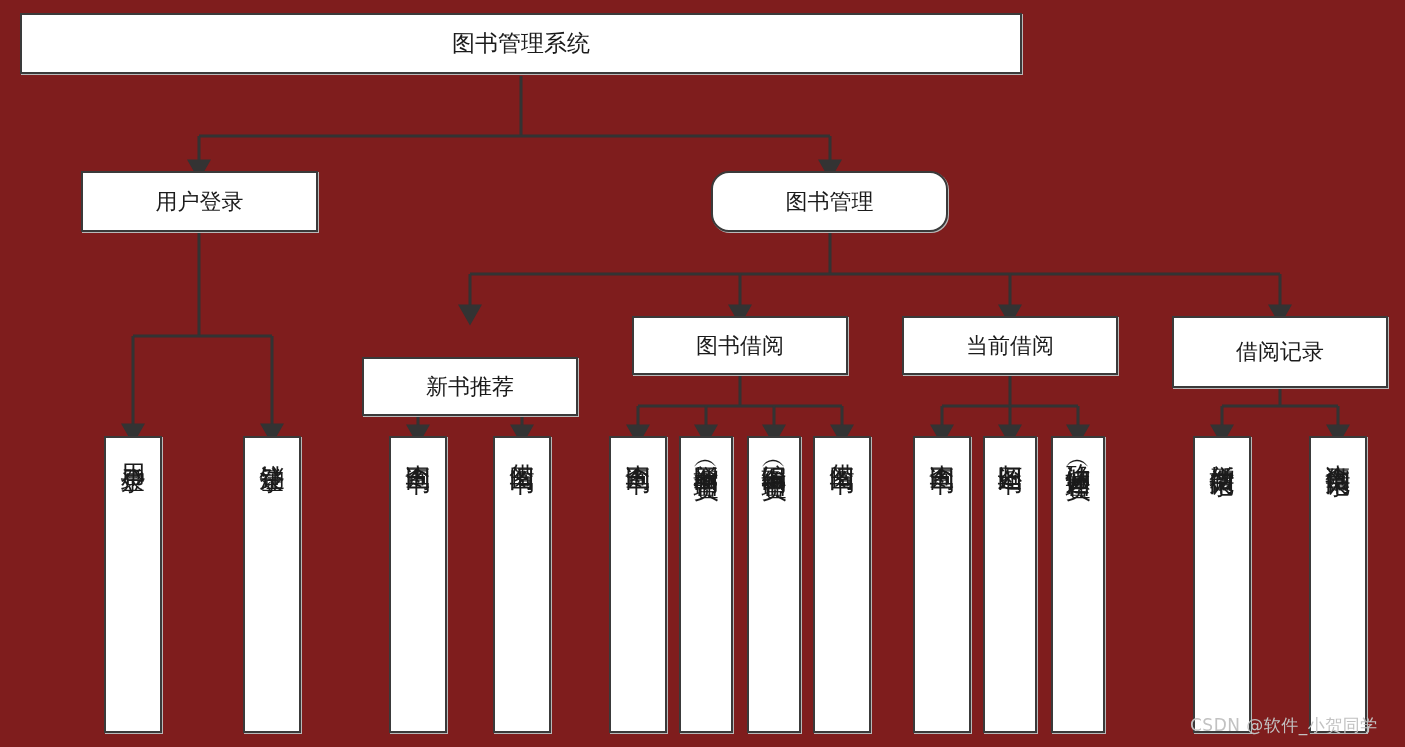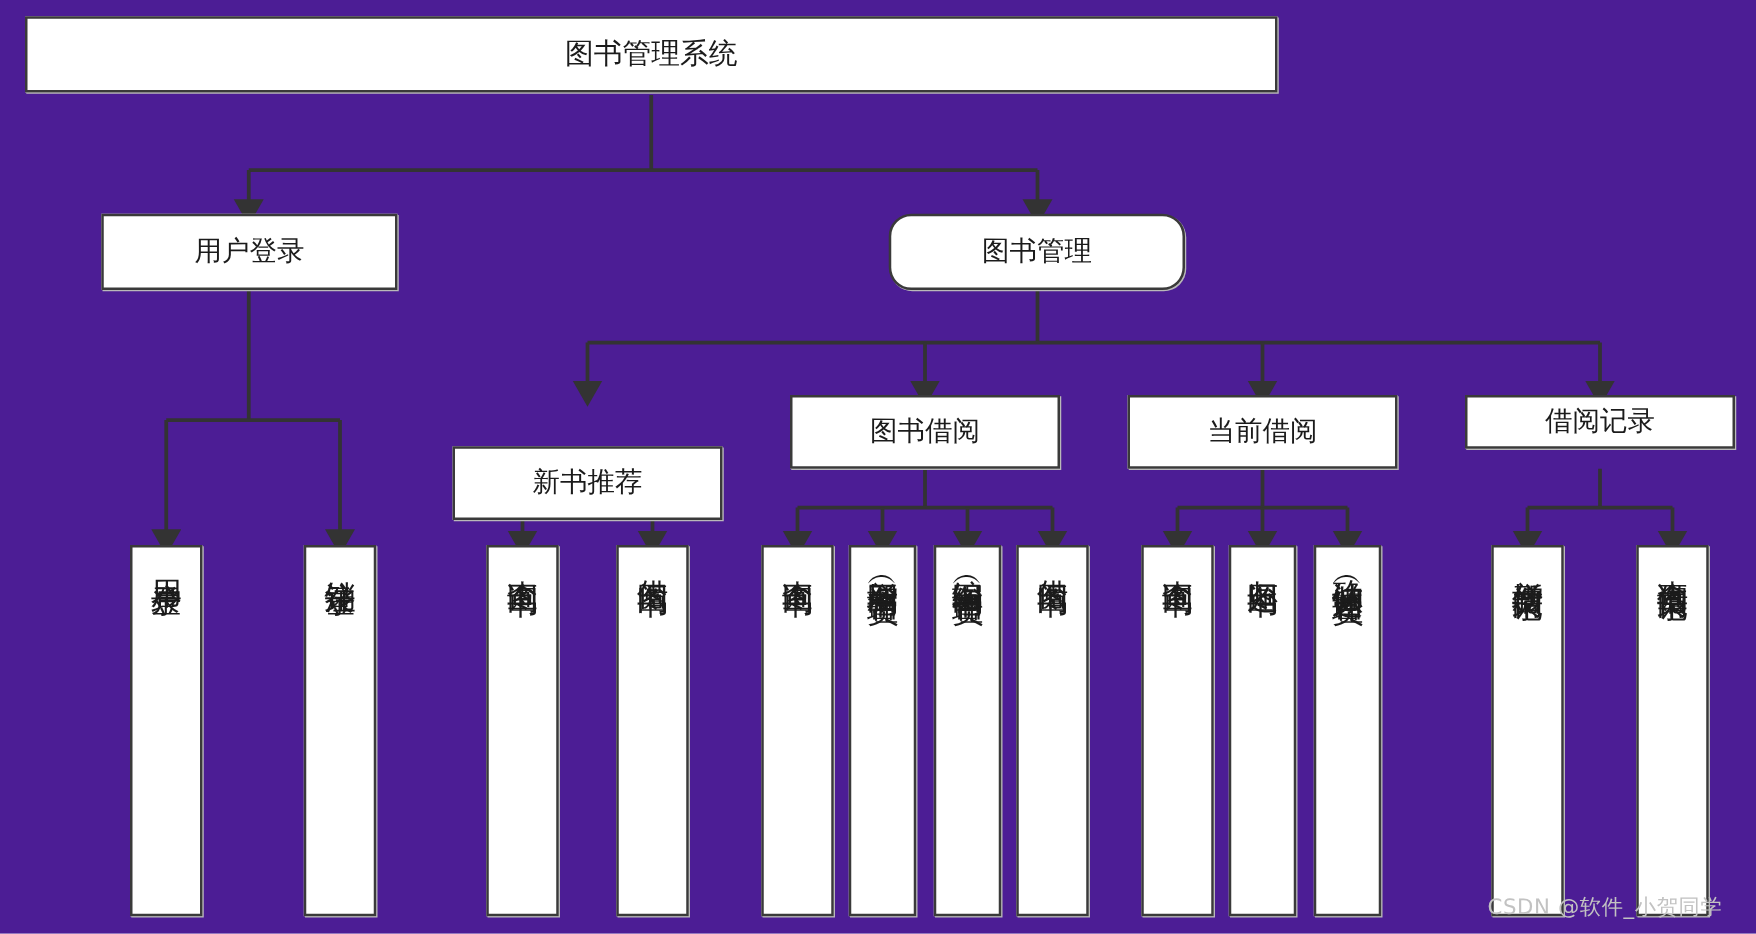--- a/index.html
+++ b/index.html
@@ -4,21 +4,21 @@
 <style>
   html,body{margin:0;padding:0;background:#ffffff;}
   body{
     font-family:"DejaVu Sans","Liberation Sans",sans-serif;
     color:#111111;
   }
   #canvas{
     position:relative;
     width:1405px;
     height:747px;
-    background:#4c1d95;
+    background:#7f1d1d;
     overflow:hidden;
   }
   svg.connectors{
     position:absolute;
     left:0; top:0;
     width:1405px;
     height:747px;
     pointer-events:none;
   }
   .node{
@@ -141,21 +141,21 @@
   </div>
 
   <div class="node mid" style="left:632px; top:316px; width:216px; height:59px;">
     <span class="label">图书借阅</span>
   </div>
 
   <div class="node mid" style="left:902px; top:316px; width:216px; height:59px;">
     <span class="label">当前借阅</span>
   </div>
 
-  <div class="node mid" style="left:1172px; top:316px; width:216px; height:43px;">
+  <div class="node mid" style="left:1172px; top:316px; width:216px; height:72px;">
     <span class="label">借阅记录</span>
   </div>
 
   <div class="node leaf" style="left:104px; top:436px; width:58px; height:297px;">
     <span class="label">用户登录</span>
   </div>
   <div class="node leaf" style="left:243px; top:436px; width:58px; height:297px;">
     <span class="label">注销登录</span>
   </div>
 

